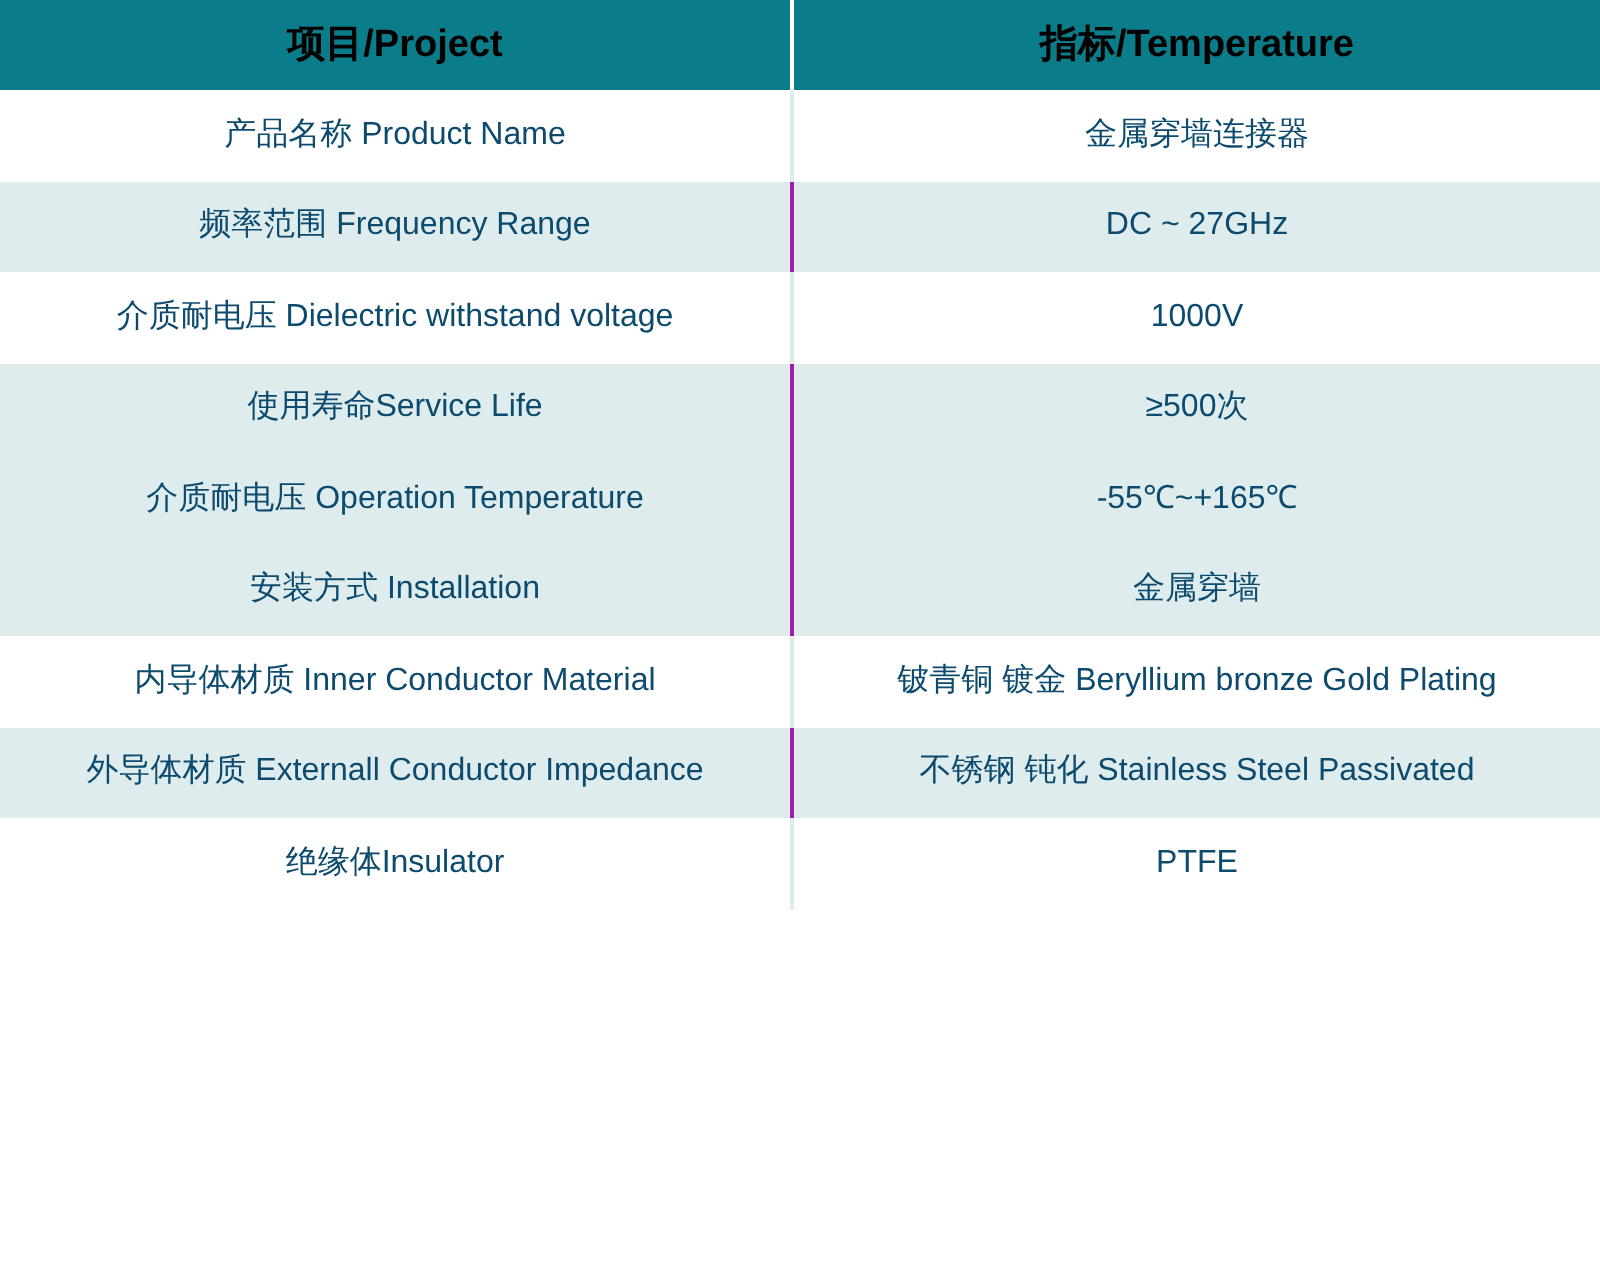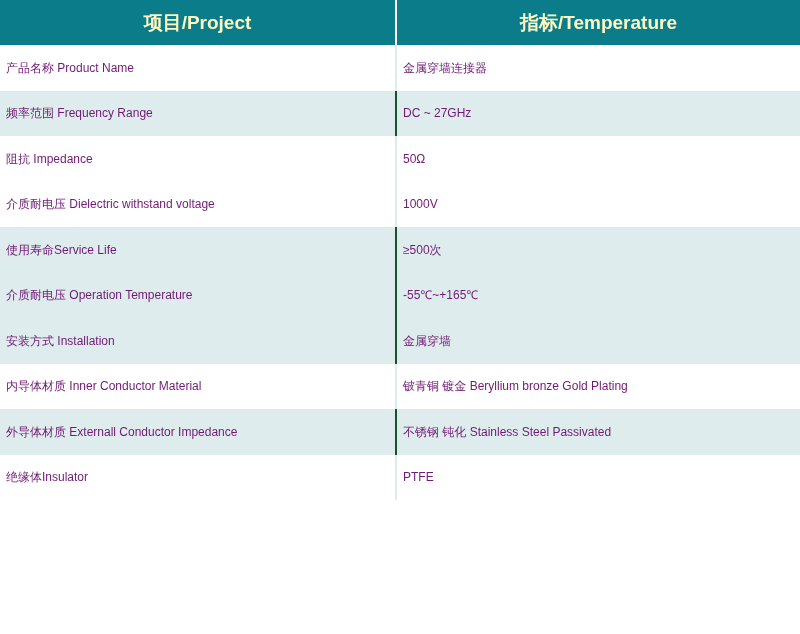--- a/index.html
+++ b/index.html
@@ -16,51 +16,52 @@
   .spec-table {
     width: 800px;
     border-collapse: collapse;
     table-layout: fixed;
   }
   .spec-table col.col-project { width: 396px; }
   .spec-table col.col-indicator { width: 404px; }
 
   .spec-table thead th {
     background: #0b7c8a;
-    color: #fef9c3;
+    color: #000000;
     font-size: 19px;
     font-weight: bold;
     height: 45px;
     line-height: 45px;
     padding: 0;
     text-align: center;
     vertical-align: middle;
     border: none;
   }
   .spec-table thead th.th-divider {
     border-right: 2px solid #ffffff;
   }
 
   .spec-table tbody td {
     height: 45.5px;
     padding: 0 6px;
+    text-align: center;
     vertical-align: middle;
-    font-size: 12px;
+    font-size: 16px;
     line-height: 20px;
     border: none;
-    color: #701a75;
+    color: #0c4a6e;
   }
   .spec-table tbody tr.row-alt td {
     background: #dfeced;
   }
   .spec-table tbody tr.row-plain td {
     background: #ffffff;
   }
   .spec-table tbody td.cell-project {
-    border-right: 2px solid #14532d;
+    border-right: 2px solid #a21caf;
   }
   .spec-table tbody tr.row-plain td.cell-project {
     border-right: 2px solid #dfeced;
   }
 </style>
 </head>
 <body>
 
 <table class="spec-table">
   <colgroup>
@@ -74,24 +75,20 @@
     </tr>
   </thead>
   <tbody>
     <tr class="row-plain">
       <td class="cell-project">产品名称 Product Name</td>
       <td class="cell-indicator">金属穿墙连接器</td>
     </tr>
     <tr class="row-alt">
       <td class="cell-project">频率范围 Frequency Range</td>
       <td class="cell-indicator">DC ~ 27GHz</td>
-    </tr>
-    <tr class="row-plain">
-      <td class="cell-project">阻抗 Impedance</td>
-      <td class="cell-indicator">50Ω</td>
     </tr>
     <tr class="row-plain">
       <td class="cell-project">介质耐电压 Dielectric withstand voltage</td>
       <td class="cell-indicator">1000V</td>
     </tr>
     <tr class="row-alt">
       <td class="cell-project">使用寿命Service Life</td>
       <td class="cell-indicator">≥500次</td>
     </tr>
     <tr class="row-alt">

